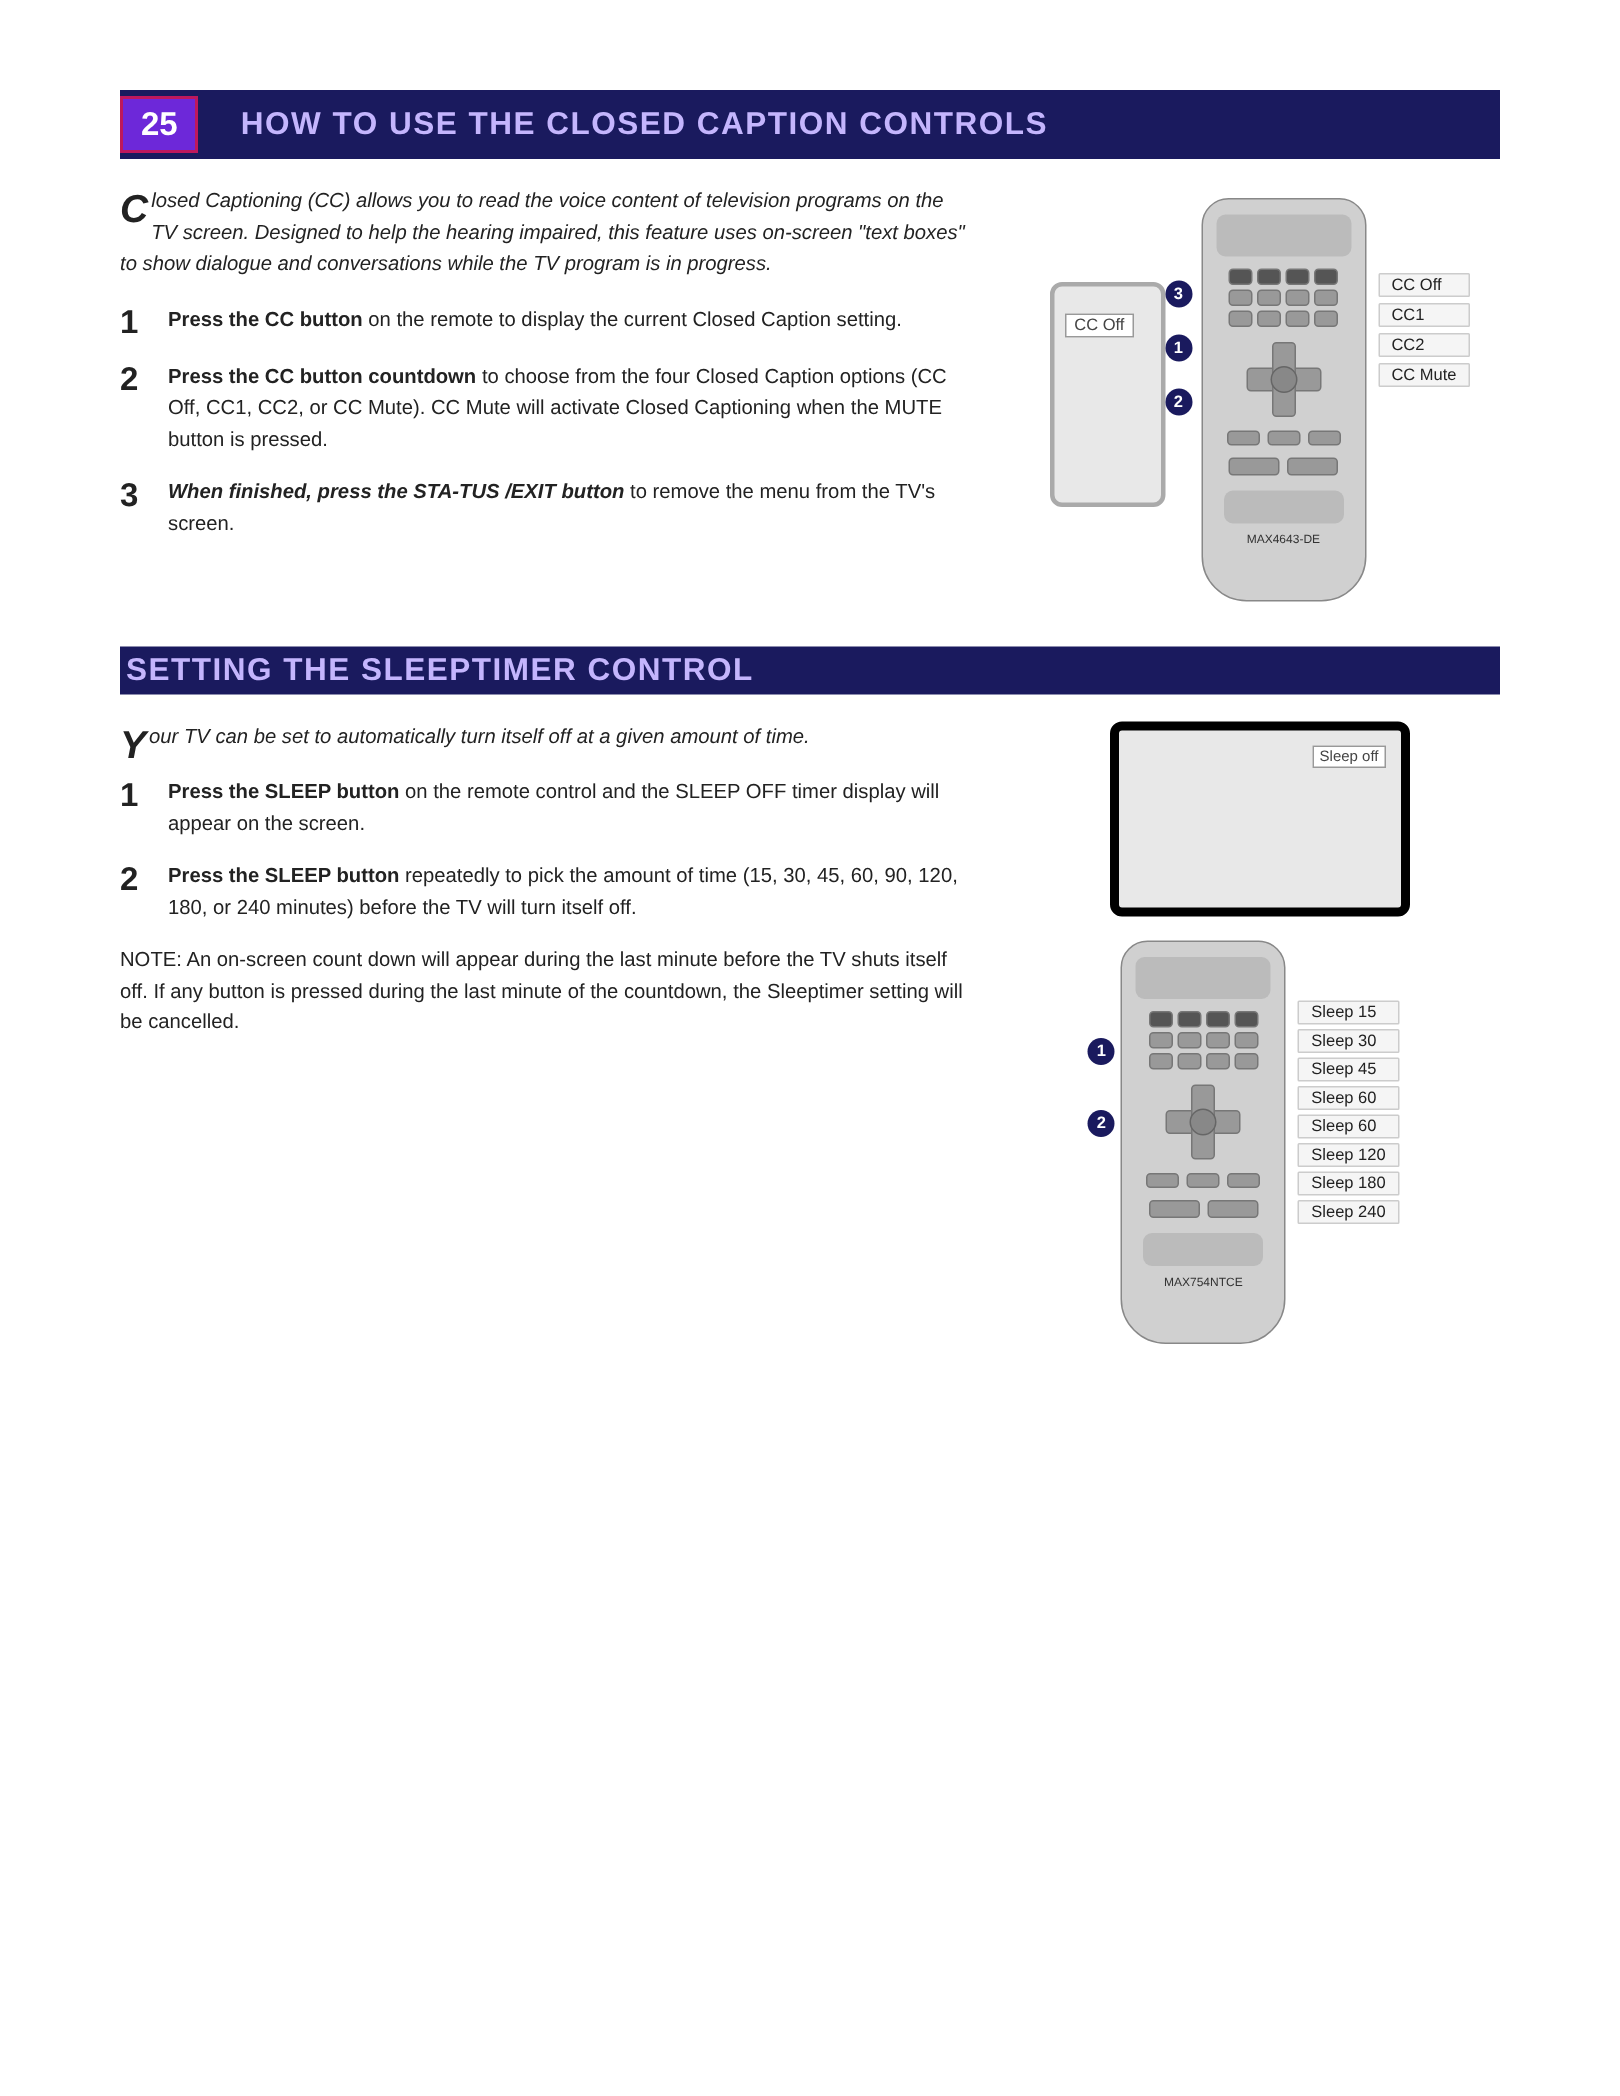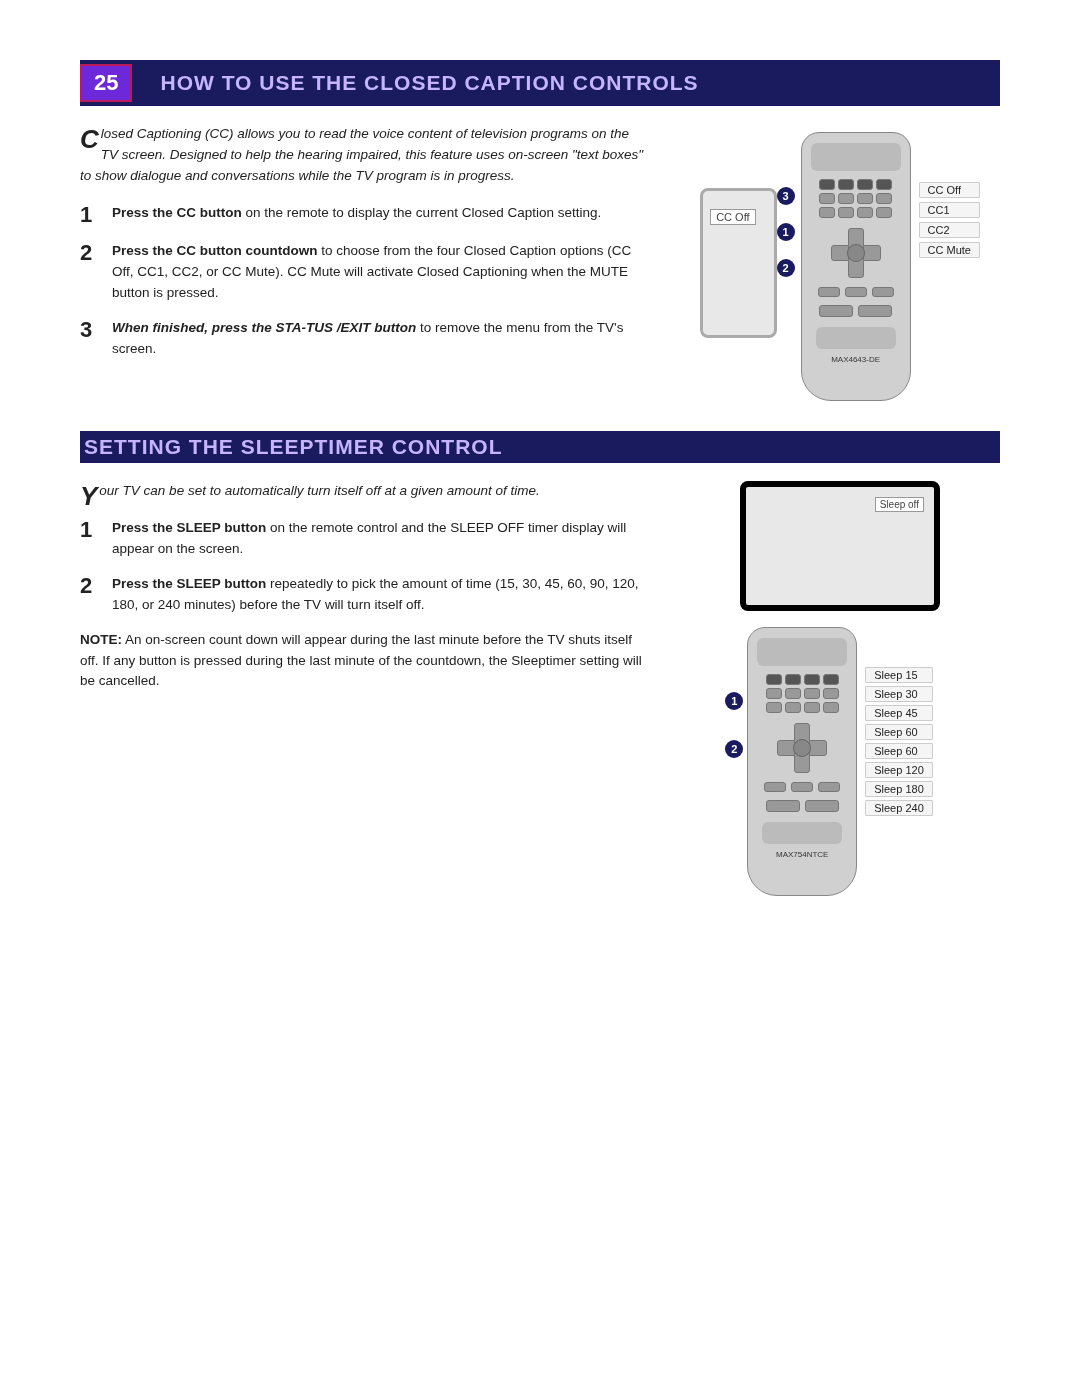--- a/index.html
+++ b/index.html
@@ -101,21 +101,21 @@
       font-weight: bold;
     }
 
     
     .note-box {
       font-size: 13.5px;
       line-height: 1.55;
       margin-top: 10px;
     }
     .note-box b {
-      font-weight: bold;
+      font-weight: normal;
     }
     .tv-screen {
       width: 220px;
       height: 150px;
       border: 3px solid #aaa;
       border-radius: 8px;
       background: #e8e8e8;
       position: relative;
       display: flex;
       align-items: flex-start;

